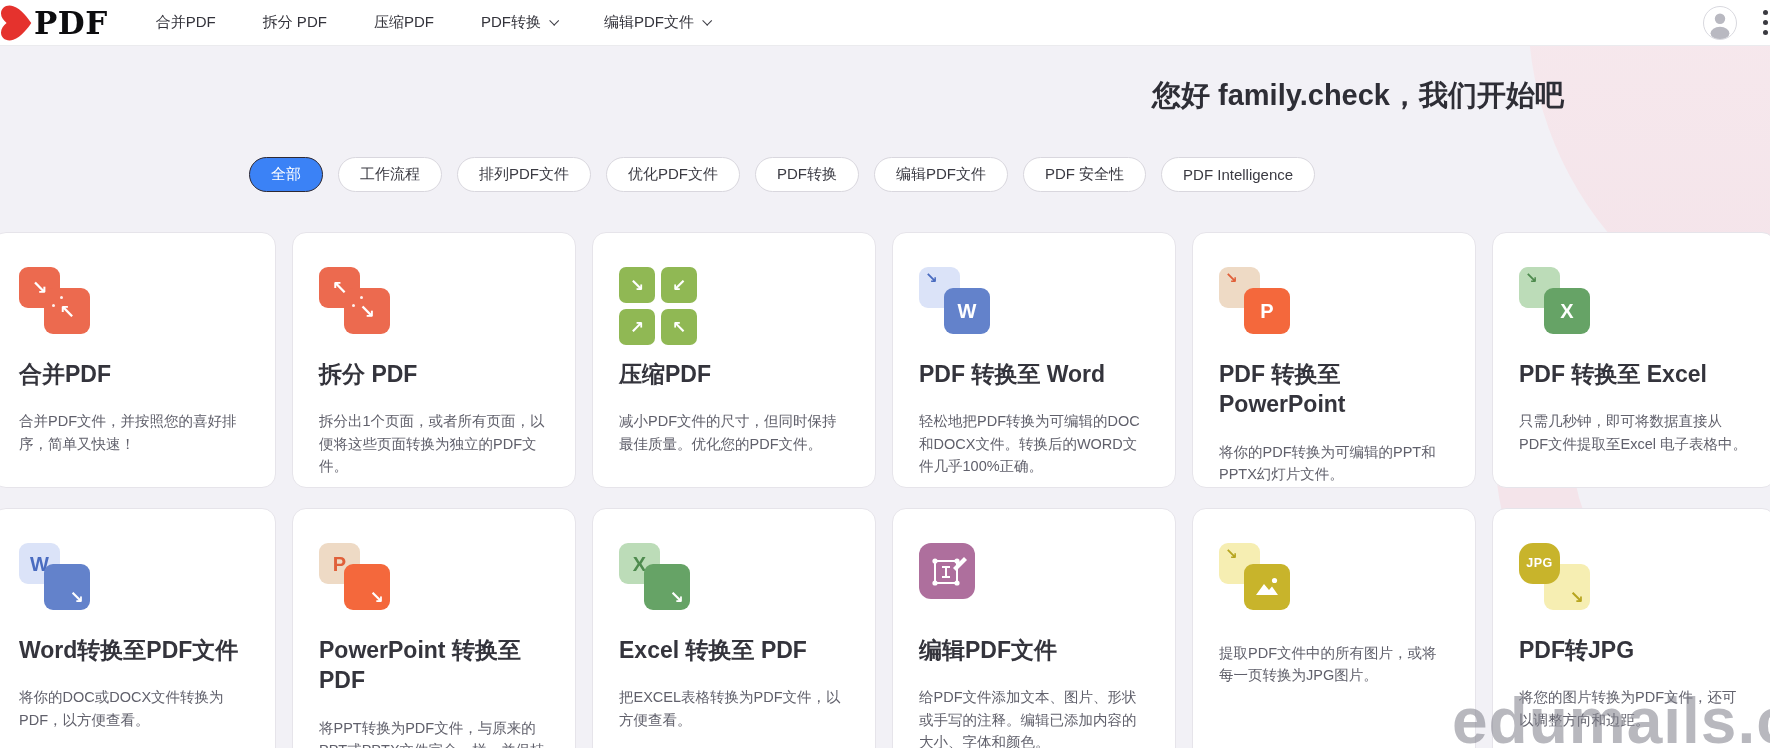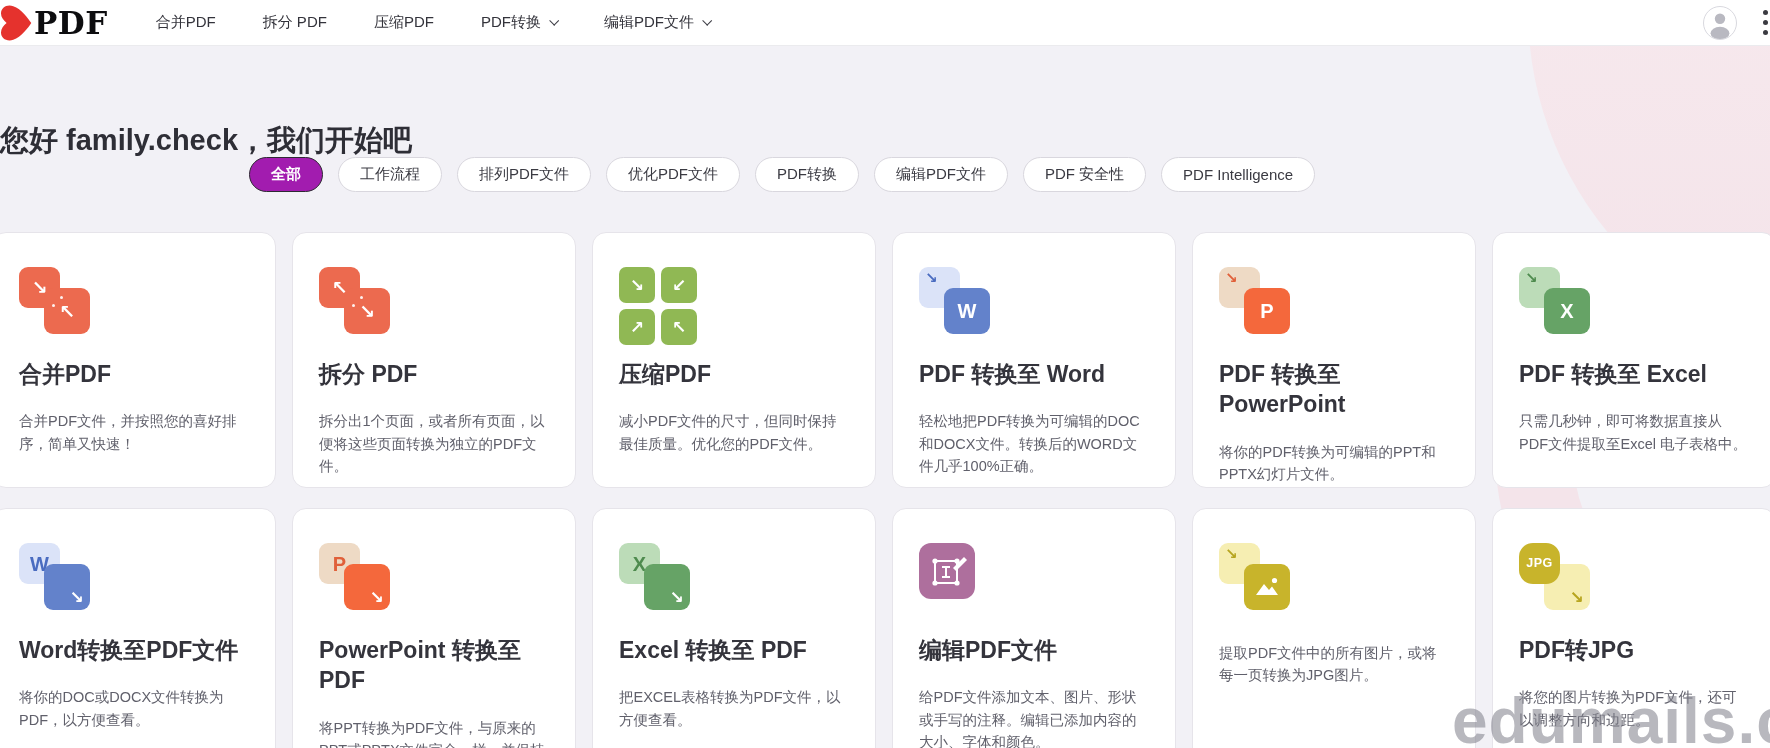--- a/index.html
+++ b/index.html
@@ -23,27 +23,27 @@
   .grid-dots { display:flex; flex-direction:column; gap:5px; margin-left:26px; margin-right:2px; cursor:pointer; }
   .grid-dots i { width:5px; height:5px; border-radius:50%; background:#3a3a40; display:block; }
 
   
   .deco-blob { position:absolute; left:1528px; top:-340px; width:700px; height:700px; border-radius:50%;
                background:linear-gradient(180deg,#f9edf0 0%,#f4e4ea 90%); z-index:0; }
   .deco-ring { position:absolute; left:1496px; top:246px; width:430px; height:430px; border-radius:50%;
                border:78px solid #f4e4ea; z-index:0; }
 
   
-  .hero-title { position:absolute; top:76px; left:0; width:1564px; text-align:left; font-size:29px;
-                font-weight:bold; color:#2e2e36; z-index:2;margin-top:45px; }
+  .hero-title { position:absolute; top:76px; left:0; width:1564px; text-align:right; font-size:29px;
+                font-weight:bold; color:#2e2e36; z-index:2; }
   .pills { position:absolute; top:157px; left:0; width:1564px; display:flex; justify-content:center;
            gap:15px; z-index:2; }
   .pill { height:35px; padding:0 21px; display:flex; align-items:center; border-radius:18px; font-size:15px;
           background:#ffffff; border:1px solid #d9d7de; color:#3a3a42; cursor:pointer; white-space:nowrap; }
-  .pill.active { background:#a21caf; border-color:#2e2933; color:#ffffff; font-weight:bold; }
+  .pill.active { background:#3b82f6; border-color:#2e2933; color:#ffffff; font-weight:normal; }
 
   
   .grid { position:absolute; top:232px; left:-8px; width:1800px; display:grid;
           grid-template-columns:repeat(6,284px); grid-auto-rows:auto; column-gap:16px; row-gap:20px; z-index:1; }
   .card { background:#ffffff; border:1px solid #e6e4ea; border-radius:14px; padding:34px 26px 0 26px;
           cursor:pointer; }
   .card.row1 { height:256px; }
   .card.row2 { height:330px; }
   .card-title { margin-top:14px; font-size:23px; font-weight:bold; color:#34343c; line-height:1.32; }
   .card-desc { margin-top:21px; font-size:14.5px; color:#60606b; line-height:1.55; }

